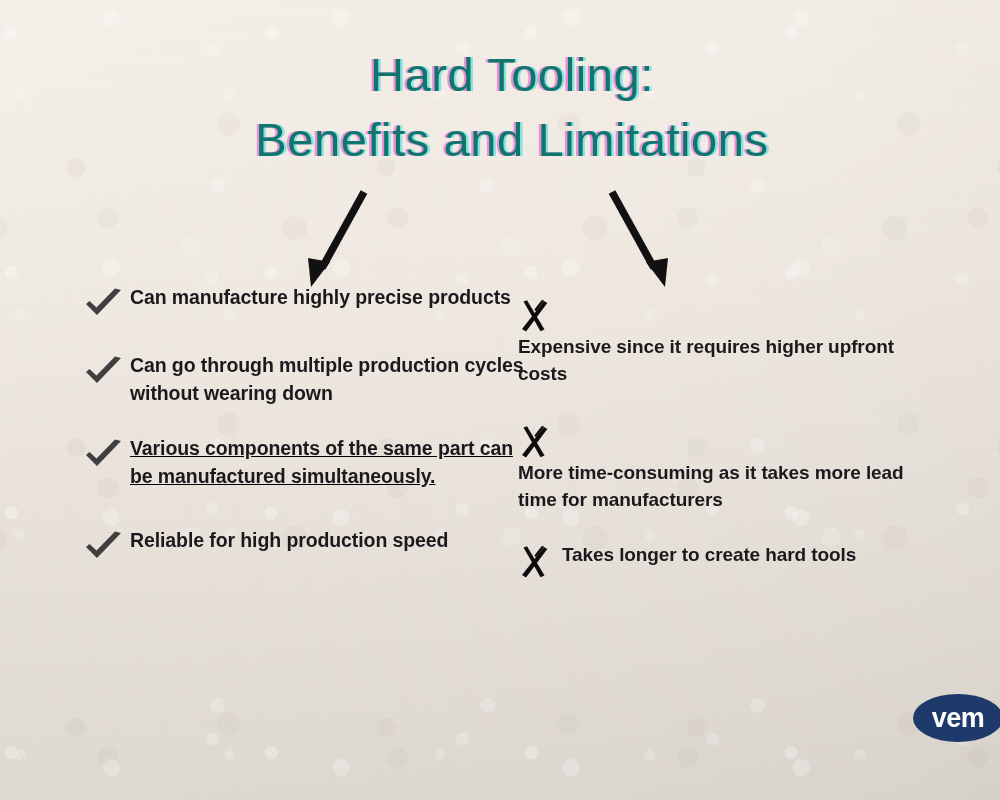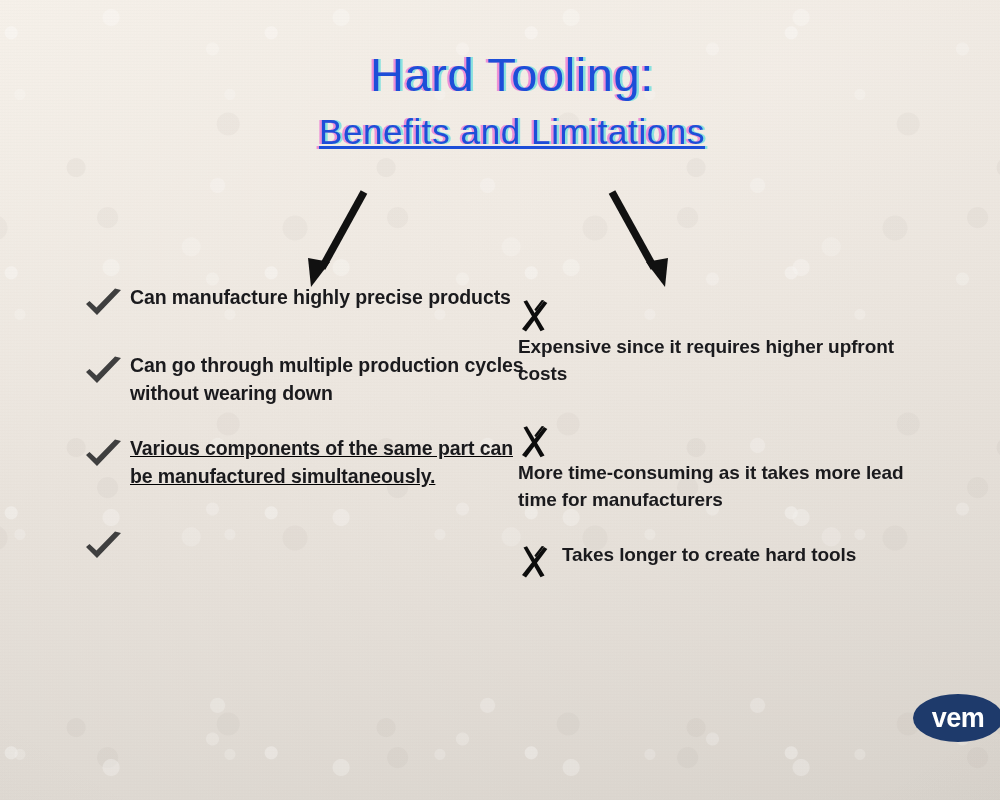--- a/index.html
+++ b/index.html
@@ -70,31 +70,31 @@
     top: 46px;
     text-align: center;
     z-index: 5;
   }
   .title-line {
     font-family: "Liberation Sans", sans-serif;
     font-weight: 300;
     font-size: 47px;
     letter-spacing: .6px;
     line-height: 1.22;
-    color: #1d4ed8;
+    color: #0f766e;
     
     text-shadow:
       -2.4px 0 0 rgba(236,140,214,.95),
        2.4px 0 0 rgba(128,224,222,.90),
       -1.2px 0 0 rgba(236,160,220,.55),
        1.2px 0 0 rgba(150,230,228,.50);
     white-space: nowrap;
     padding-left: 24px;
   }
-  .title-line.l2 { font-size: 35px; margin-top: 8px; text-decoration: underline; }
+  .title-line.l2 { font-size: 47px; margin-top: 8px; }
 
   
   .arrows { position: absolute; inset: 0; z-index: 4; pointer-events: none; }
 
   
   .cols {
     position: absolute;
     left: 0; top: 284px;
     width: 1000px;
     z-index: 6;
@@ -208,20 +208,21 @@
         </span>
         <span class="item-text">Various components of the same part can be manufactured simultaneously.</span>
       </div>
 
       <div class="item i3">
         <span class="mark">
           <svg width="40" height="32" viewBox="0 0 40 32">
             <path d="M2 16 L13 27 L37 2 L31 0.5 L12.5 19.5 L5.5 13 Z" fill="#3f3f3f"></path>
           </svg>
         </span>
+        <span class="item-text">Reliable for high production speed</span>
       </div>
 
     </div>
 
     <div class="col col-cons">
 
       <div class="item i0">
         <span class="mark">
           <svg width="32" height="36" viewBox="0 0 32 36">
             <g fill="#0d0d0d">

